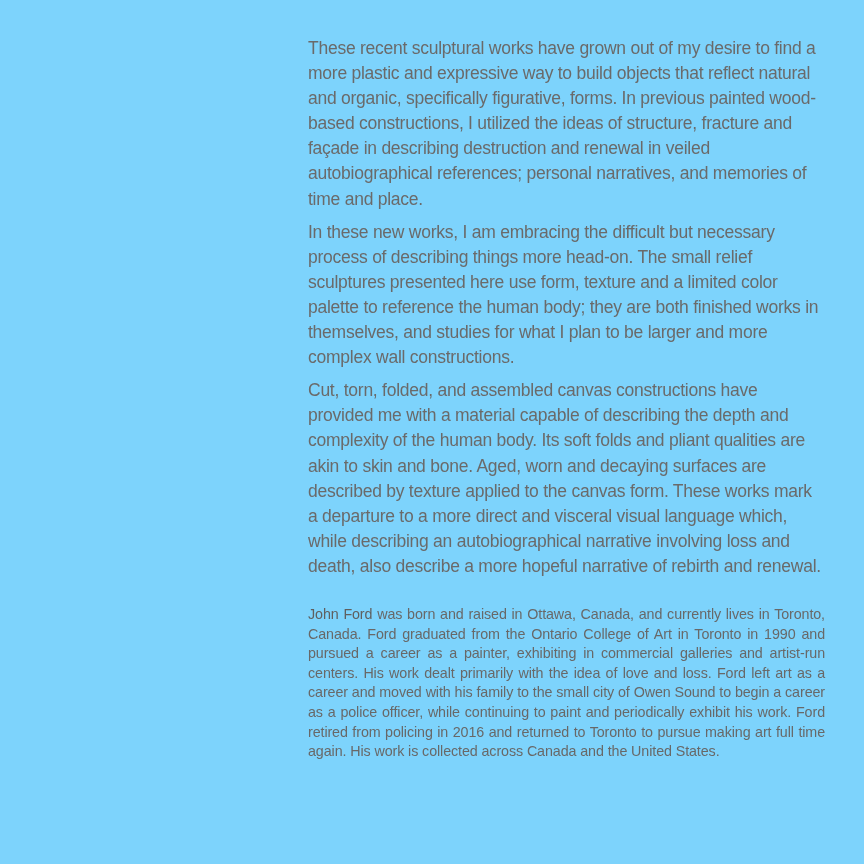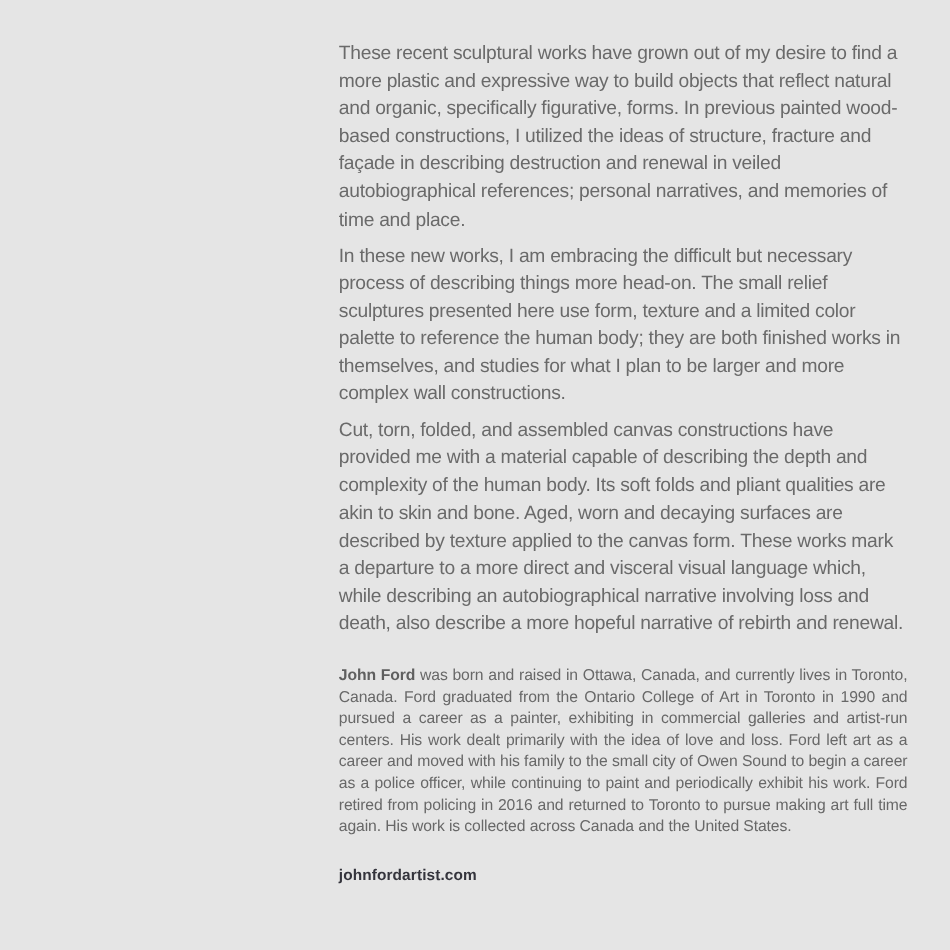--- a/index.html
+++ b/index.html
@@ -7,21 +7,21 @@
     width: 864px;
     height: 864px;
     background: #ffffff;
     font-family: "Liberation Sans", sans-serif;
     overflow: hidden;
   }
   .page {
     position: relative;
     width: 864px;
     height: 864px;
-    background: #e5e5e5;
+    background: #7dd3fc;
   }
   .content-column {
     position: absolute;
     left: 308px;
     top: 36px;
     width: 517px;
   }
   .statement p {
     font-size: 17.5px;
     line-height: 25.1px;
@@ -33,21 +33,21 @@
   .statement p:last-child { margin-bottom: 16px; }
   .bio {
     margin-top: 26px;
     font-size: 14.3px;
     line-height: 19.6px;
     letter-spacing: -0.1px;
     color: #686868;
     text-align: justify;
   }
   .bio .artist-name {
-    font-weight: bold;
+    font-weight: normal;
     color: #5f5f5f;
   }
   .site-footer {
     margin-top: 25px;
     font-size: 14px;
     font-weight: bold;
     letter-spacing: 0.1px;
     color: #34343c;
   }
 </style>
@@ -58,16 +58,15 @@
   <div class="content-column">
 
     <div class="statement">
       <p>These recent sculptural works have grown out of my desire to find a more plastic and expressive way to build objects that reflect natural and organic, specifically figurative, forms. In previous painted wood-based constructions, I utilized the ideas of structure, fracture and façade in describing destruction and renewal in veiled autobiographical references; personal narratives, and memories of time and place.</p>
       <p>In these new works, I am embracing the difficult but necessary process of describing things more head-on. The small relief sculptures presented here use form, texture and a limited color palette to reference the human body; they are both finished works in themselves, and studies for what I plan to be larger and more complex wall constructions.</p>
       <p>Cut, torn, folded, and assembled canvas constructions have provided me with a material capable of describing the depth and complexity of the human body. Its soft folds and pliant qualities are akin to skin and bone. Aged, worn and decaying surfaces are described by texture applied to the canvas form. These works mark a departure to a more direct and visceral visual language which, while describing an autobiographical narrative involving loss and death, also describe a more hopeful narrative of rebirth and renewal.</p>
     </div>
 
     <p class="bio"><span class="artist-name">John Ford</span><span> was born and raised in Ottawa, Canada, and currently lives in Toronto, Canada. Ford graduated from the Ontario College of Art in Toronto in 1990 and pursued a career as a painter, exhibiting in commercial galleries and artist-run centers. His work dealt primarily with the idea of love and loss. Ford left art as a career and moved with his family to the small city of Owen Sound to begin a career as a police officer, while continuing to paint and periodically exhibit his work. Ford retired from policing in 2016 and returned to Toronto to pursue making art full time again. His work is collected across Canada and the United States.</span></p>
 
-    <div class="site-footer">johnfordartist.com</div>
 
   </div>
 </div>
 
 </body></html>

